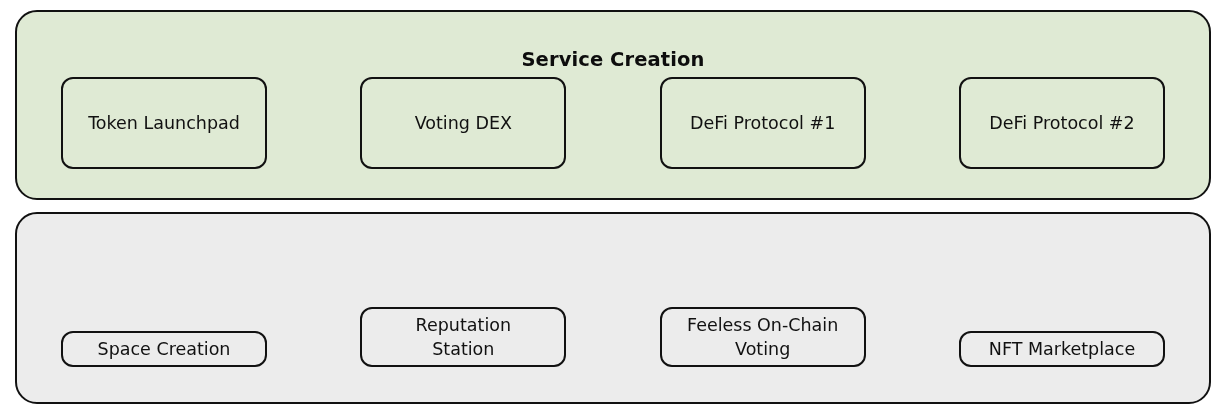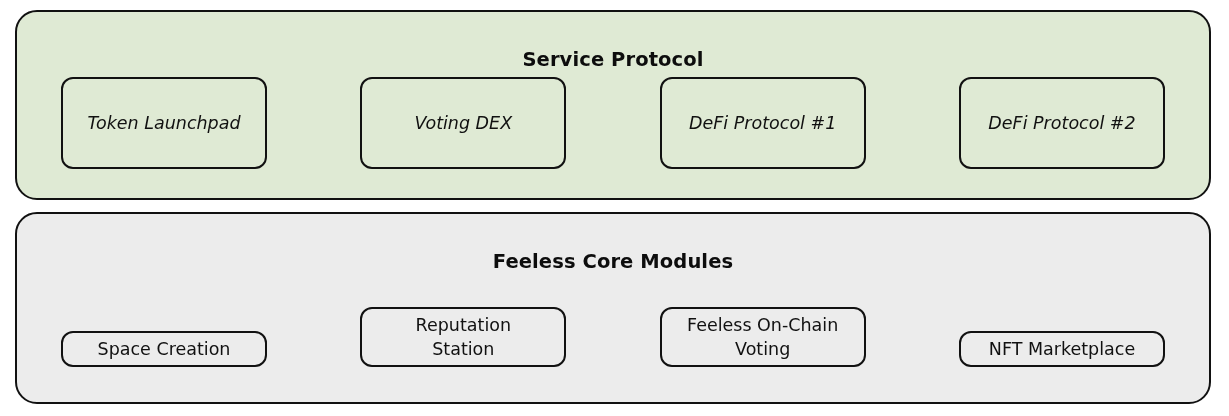--- a/index.html
+++ b/index.html
@@ -63,21 +63,20 @@
     right: 44px;
     display: flex;
     flex-direction: row;
     justify-content: space-between;
     align-items: stretch;
   }
 
   .layer-service .module-row {
     top: 65px;
     height: 92px;
-    font-style: italic;
   }
 
   .layer-core .module-row {
     top: 63px;
     height: 90px;
     align-items: flex-end;
   }
 
   .module-card {
     width: 206px;
@@ -107,21 +106,21 @@
     white-space: pre-line;
   }
 </style>
 </head>
 <body>
 
 <div id="diagram">
 
   <section class="layer layer-service">
 
-    <h2 class="layer-title">Service Protocol</h2>
+    <h2 class="layer-title">Service Creation</h2>
 
     <div class="module-row">
 
       <div class="module-card">
         <span class="module-label">Token Launchpad</span>
       </div>
 
 
       <div class="module-card">
         <span class="module-label">Voting DEX</span>
@@ -133,21 +132,20 @@
 
       <div class="module-card">
         <span class="module-label">DeFi Protocol #2</span>
       </div>
 
     </div>
   </section>
 
   <section class="layer layer-core">
 
-    <h2 class="layer-title">Feeless Core Modules</h2>
 
     <div class="module-row">
 
       <div class="module-card">
         <span class="module-label">Space Creation</span>
       </div>
 
       <div class="module-card">
         <span class="module-label">Reputation
 Station</span>

